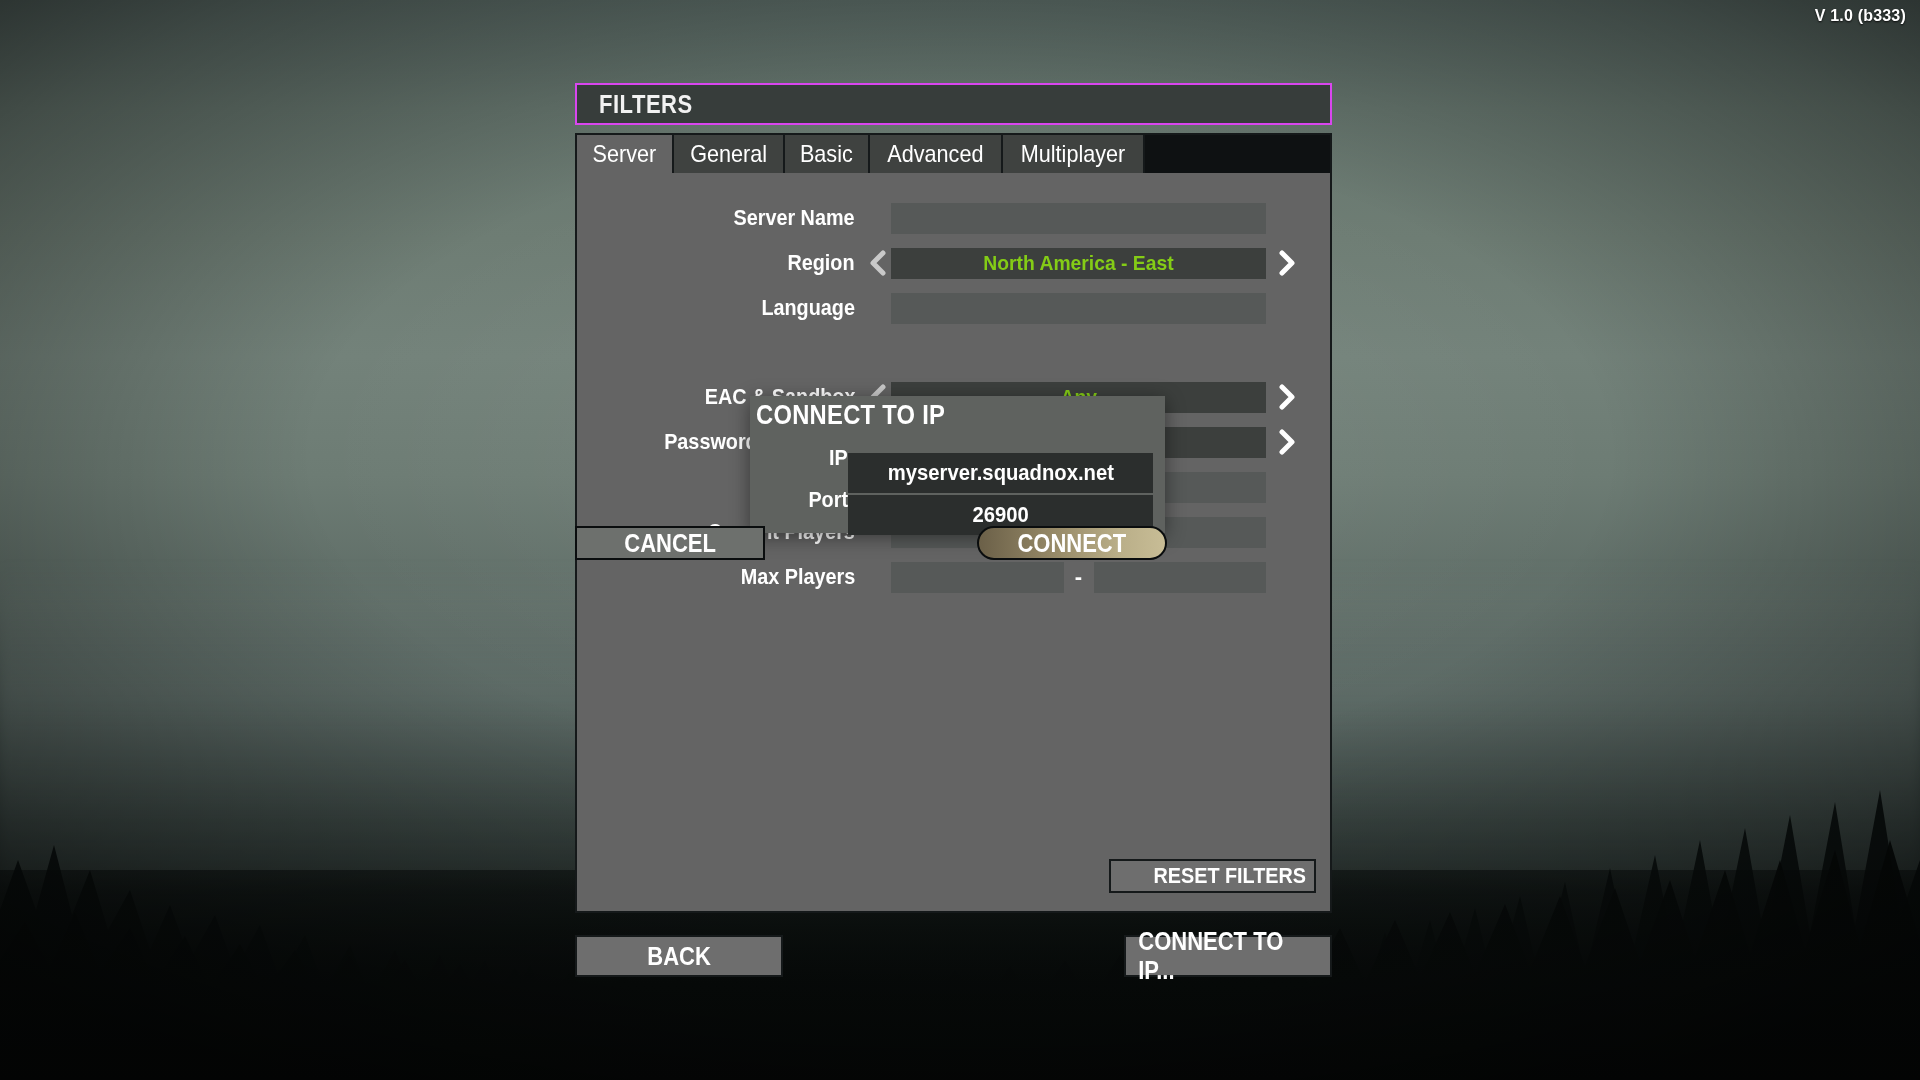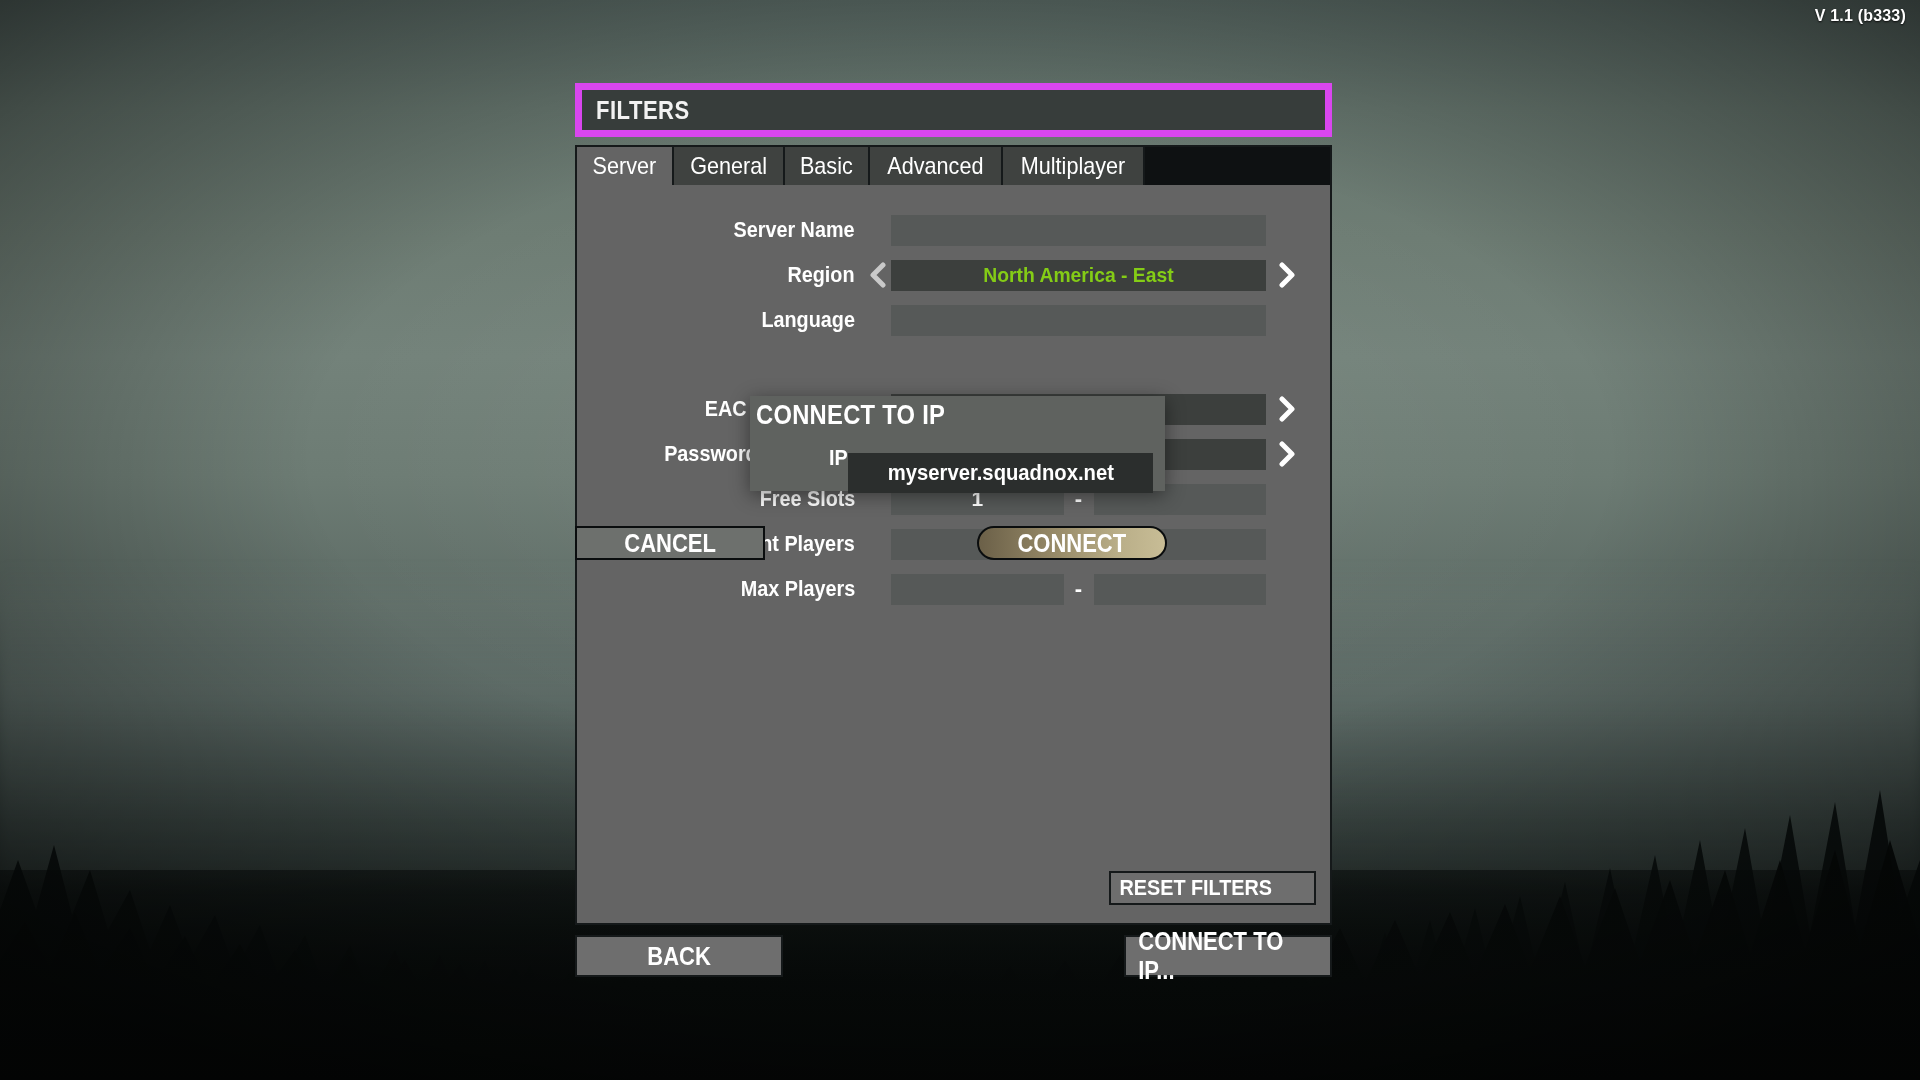--- a/index.html
+++ b/index.html
@@ -69,25 +69,25 @@
     font-stretch: condensed;
   }
 
   
   #filters-panel {
     position: absolute;
     left: 575px; top: 83px;
     width: 757px;
   }
   #filters-header {
-    height: 54px;
+    height: 42px;
     background: #373d3b;
-    border: 7px solid #d946ef;
+    border: 2px solid #d946ef;
     display: flex; align-items: center;
-    padding-left: 14px;
+    padding-left: 22px;
   }
   #filters-title {
     color: #f2f2f2;
     font-size: 25px;
     font-weight: 700;
     letter-spacing: 0.6px;
     font-stretch: condensed;
     transform: scaleX(0.88);
     transform-origin: left center;
   }
@@ -185,21 +185,21 @@
     color:#ffffff; font-size: 22px; font-weight: 700;
   }
 
   
   #reset-filters {
     position: absolute;
     right: 14px; bottom: 18px;
     width: 207px; height: 34px;
     background: #6e6e6e;
     border: 2px solid #15191a;
-    display:flex; align-items:center; justify-content:flex-start;
+    display:flex; align-items:center; justify-content:flex-end;
     color:#fff; font-size: 22px; font-weight: 700; font-stretch: condensed;
     cursor: pointer;
   }
   #reset-filters span { display:inline-block; transform: scaleX(0.9); }
 
   
   #bottom-bar {
     position: absolute;
     left: 575px; top: 935px;
     width: 757px;
@@ -302,21 +302,21 @@
       </g>
       <g fill="#070b0a" opacity="0.95">
         <polygon points="0,420 0,300 25,262 50,308 75,252 100,312 130,268 155,322 185,276 210,328 240,284 265,332 295,290 320,336 350,296 375,340 405,300 430,344 460,304 485,348 515,308 540,350 570,312 595,352 625,314 650,354 680,316 705,356 735,318 760,358 790,318 815,358 845,316 870,356 900,314 925,354 955,310 980,350 1010,306 1035,346 1065,300 1090,342 1120,295 1145,338 1175,288 1200,334 1230,282 1255,330 1285,275 1310,326 1340,268 1365,322 1395,260 1420,318 1450,252 1475,314 1505,244 1530,310 1560,236 1585,306 1615,228 1640,302 1670,220 1695,298 1725,210 1750,294 1780,200 1805,290 1835,190 1860,286 1890,180 1920,282 1920,420"></polygon>
       </g>
     </svg>
   </div>
   <div class="ground"></div>
   <div id="bg-vignette"></div>
 </div>
 
-<div id="version">V 1.1 (b333)</div>
+<div id="version">V 1.0 (b333)</div>
 
 <div id="filters-panel">
 
   <div id="filters-header">
     <div id="filters-title">FILTERS</div>
   </div>
 
   <div id="filters-body">
 
     <div id="tabs">
@@ -477,20 +477,26 @@
   <div id="modal-title">
     <span>CONNECT TO IP</span>
   </div>
   <div id="modal-body">
     <div class="modal-row">
       <div class="modal-label"><span>IP</span></div>
       <div class="modal-field">
           <span>myserver.squadnox.net</span>
         </div>
     </div>
+    <div class="modal-row">
+      <div class="modal-label"><span>Port</span></div>
+      <div class="modal-field">
+          <span>26900</span>
+        </div>
+    </div>
   </div>
 
   <div id="modal-buttons">
     <div class="modal-btn" id="btn-cancel">
       <span>CANCEL</span>
     </div>
     <div class="modal-btn" id="btn-connect">
       <span>CONNECT</span>
     </div>
   </div>

